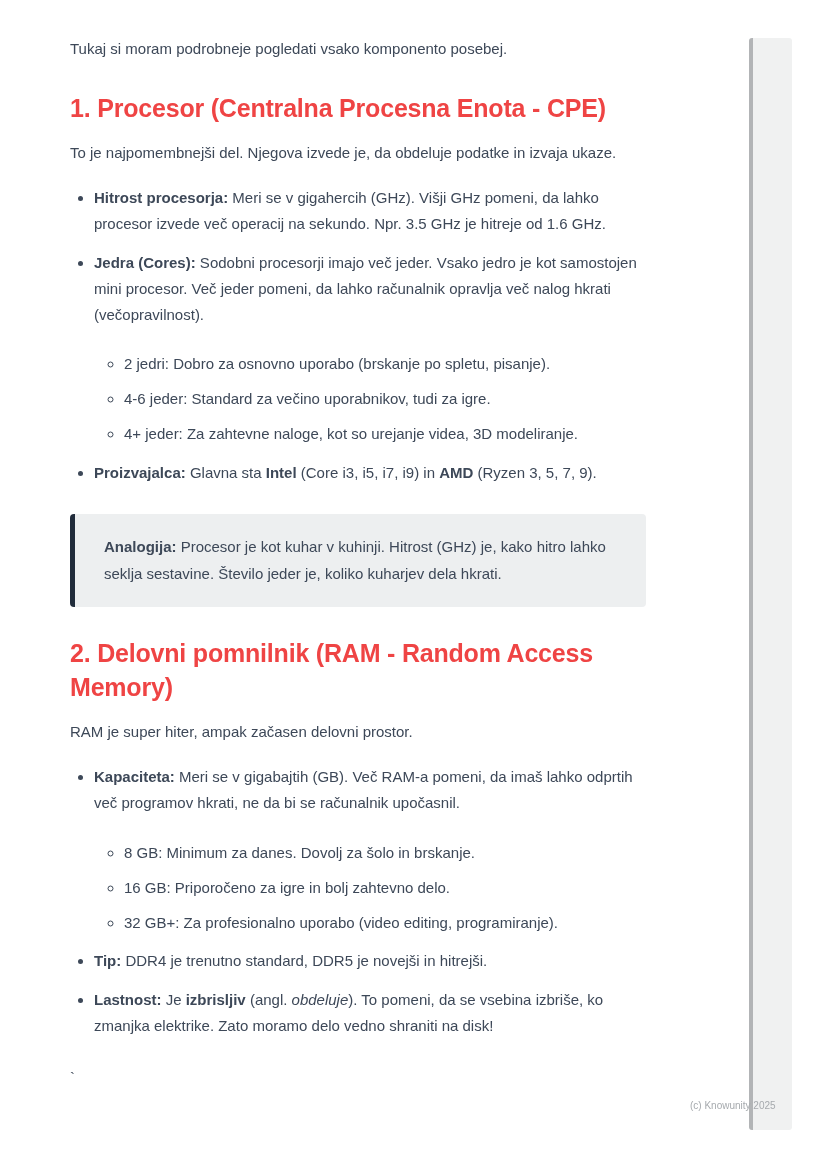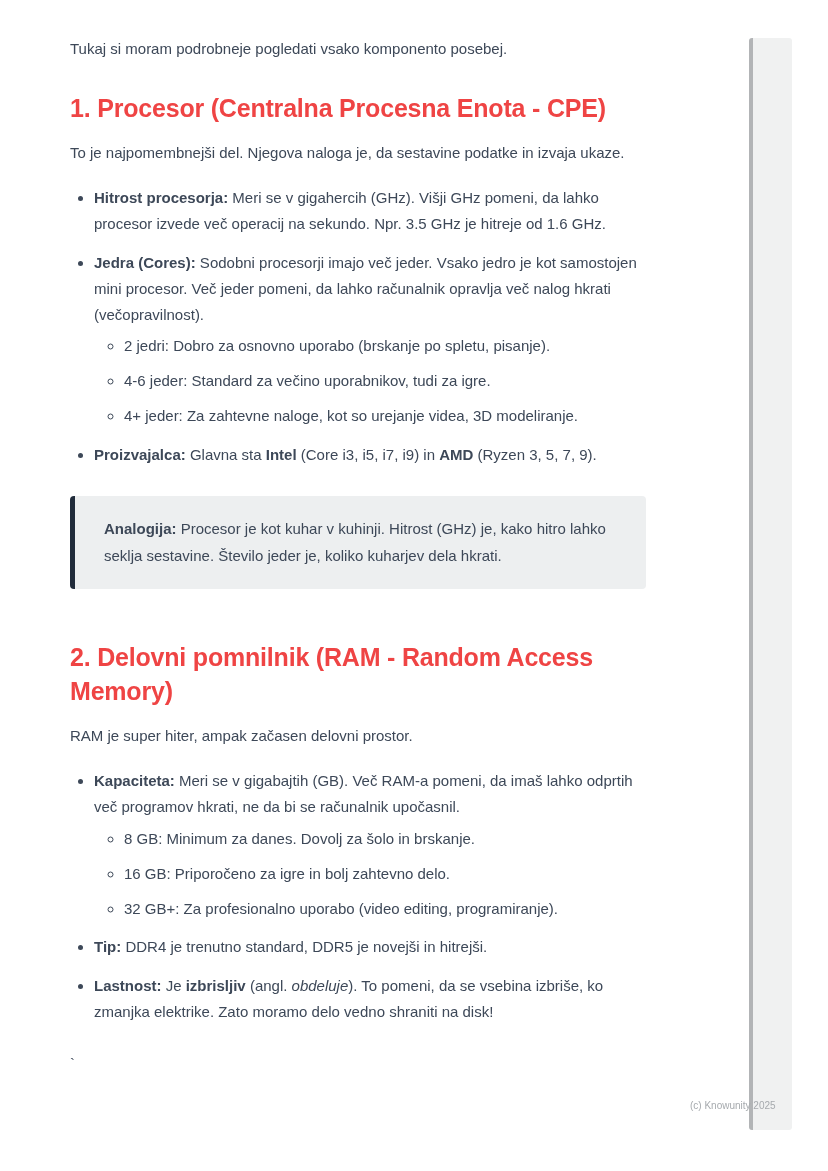--- a/index.html
+++ b/index.html
@@ -29,32 +29,32 @@
   }
   .lead { margin:0 0 0 0; }
   ul.top-list {
     list-style:disc;
     margin:20px 0 26px 0;
     padding:0 0 0 24px;
   }
   ul.top-list > li { margin-bottom:13px; }
   ul.sub-list {
     list-style:circle;
-    margin:6px 0 2px 0;
+    margin:24px 0 2px 0;
     padding:0 0 0 30px;
   }
   ul.sub-list > li { margin-bottom:9px; }
   .bold { font-weight:bold; }
   .italic { font-style:italic; }
   .callout {
     background:#edeff0;
     border-left:5px solid #212c3b;
     border-radius:4px;
     padding:19px 30px 19px 29px;
-    margin:28px 0 52px 0;
+    margin:28px 0 30px 0;
     line-height:1.85;
   }
   .stray { margin:22px 0 0 0; }
   .page-strip {
     position:absolute;
     left:749px; top:38px;
     width:43px; height:1092px;
     box-sizing:border-box;
     background:#f0f1f1;
     border-left:4px solid #b2b4b6;
@@ -71,21 +71,21 @@
   }
 </style>
 </head>
 <body>
 
 <div class="content">
 
   <p class="intro">Tukaj si moram podrobneje pogledati vsako komponento posebej.</p>
 
   <h1 class="section-heading">1. Procesor (Centralna Procesna Enota - CPE)</h1>
-  <p class="lead">To je najpomembnejši del. Njegova naloga je, da sestavine podatke in izvaja ukaze.</p>
+  <p class="lead">To je najpomembnejši del. Njegova izvede je, da obdeluje podatke in izvaja ukaze.</p>
 
   <ul class="top-list">
     <li>
       <span class="bold">Hitrost procesorja:</span><span> Meri se v gigahercih (GHz). Višji GHz pomeni, da lahko procesor izvede več operacij na sekundo. Npr. 3.5 GHz je hitreje od 1.6 GHz.</span>
     </li>
     <li>
       <span class="bold">Jedra (Cores):</span><span> Sodobni procesorji imajo več jeder. Vsako jedro je kot samostojen mini procesor. Več jeder pomeni, da lahko računalnik opravlja več nalog hkrati (večopravilnost).</span>
       <ul class="sub-list">
         <li>2 jedri: Dobro za osnovno uporabo (brskanje po spletu, pisanje).</li>
         <li>4-6 jeder: Standard za večino uporabnikov, tudi za igre.</li>

